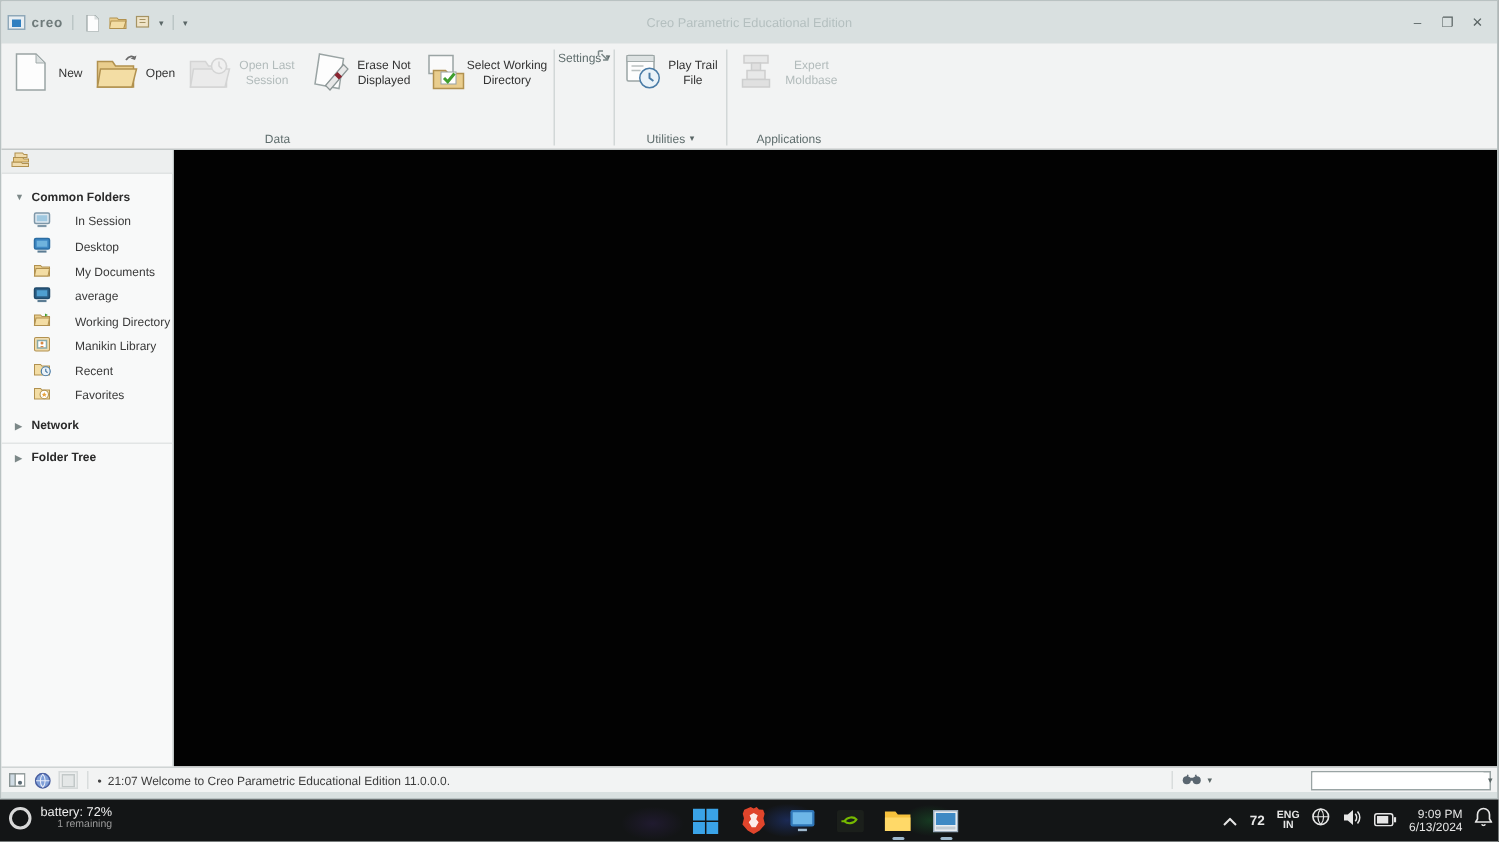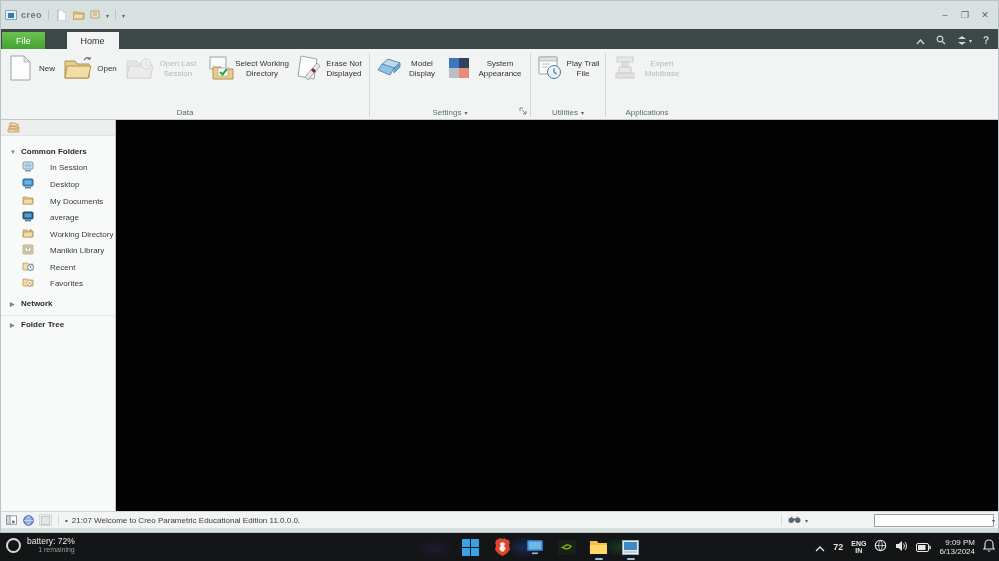--- a/index.html
+++ b/index.html
@@ -135,52 +135,28 @@
       <span class="qat-btn">
         <svg width="11" height="10" viewBox="0 0 11 10">
             <rect x="1" y="1" width="8" height="7" fill="#efe4c8" stroke="#a59363" stroke-width=".8"></rect>
             <path d="M3 3h4M3 5h4" stroke="#a59363" stroke-width=".8"></path>
           </svg>
       </span>
       <span class="drop">▾</span>
       <span class="qat-sep"></span>
       <span class="drop">▾</span>
     </div>
+    <div class="title-center">Creo Parametric Educational Edition</div>
     <div class="winctrl">
       <span class="winbtn">–</span>
       <span class="winbtn">❐</span>
       <span class="winbtn">✕</span>
     </div>
   </div>
 
-  <div class="tabbar">
-    <div class="tab tab-file">File</div>
-    <div class="tab tab-home">Home</div>
-    <div class="tabbar-right">
-      <span>
-        <svg width="9" height="6" viewBox="0 0 9 6">
-            <path d="M1 5l3.5-4L8 5" fill="none" stroke="#cdd5d5" stroke-width="1.4"></path>
-          </svg>
-      </span>
-      <span>
-        <svg width="10" height="10" viewBox="0 0 10 10">
-            <circle cx="4" cy="4" r="2.8" fill="none" stroke="#cdd5d5" stroke-width="1.2"></circle>
-            <path d="M6.2 6.2L9 9" stroke="#cdd5d5" stroke-width="1.3"></path>
-          </svg>
-      </span>
-      <span style="display:flex;align-items:center;gap:2px;">
-        <svg width="10" height="9" viewBox="0 0 10 9">
-            <path d="M5 0l4 3H1z" fill="#cdd5d5"></path>
-            <path d="M5 9L1 6h8z" fill="#cdd5d5"></path>
-          </svg>
-        <span class="drop" style="color:#cdd5d5">▾</span>
-      </span>
-      <span style="font-size:10px;font-weight:bold;">?</span>
-    </div>
-  </div>
 
   <div class="ribbon">
 
     <div class="rgroup">
       <div class="rbuttons">
         <div class="rbtn">
           <span class="ricon">
             <svg width="22" height="26" viewBox="0 0 22 26">
                 <path d="M2 1h13l6 6v18H2z" fill="#fdfdfd" stroke="#9aa4a4"></path>
                 <path d="M15 1l6 6h-6z" fill="#dde2e2" stroke="#9aa4a4" stroke-width=".6"></path>
@@ -202,75 +178,52 @@
         <div class="rbtn disabled">
           <span class="ricon">
             <svg width="28" height="24" viewBox="0 0 28 24">
                 <path d="M1 5h10l2 3h12v14H1z" fill="#d4d7d7" stroke="#aab2b2"></path>
                 <path d="M3 10h24l-3 12H1z" fill="#e1e4e4" stroke="#aab2b2"></path>
                 <circle cx="20" cy="8" r="5" fill="#eceeee" stroke="#aab2b2"></circle>
                 <path d="M20 5v3l2 2" fill="none" stroke="#aab2b2"></path>
               </svg>
           </span>
           <span class="rlabel" style="width:46px">Open Last Session</span>
+        </div>
+        <div class="rbtn">
+          <span class="ricon">
+            <svg width="26" height="26" viewBox="0 0 26 26">
+                <path d="M6 1l16 3-3 20-16-3z" fill="#fdfdfd" stroke="#9aa4a4"></path>
+                <path d="M10 22L22 8l3 3-12 14z" fill="#e8e8e8" stroke="#8a9494" stroke-width=".8"></path>
+                <path d="M17 14l3 3" stroke="#8a2430" stroke-width="3"></path>
+              </svg>
+          </span>
+          <span class="rlabel" style="width:42px">Erase Not Displayed</span>
         </div>
         <div class="rbtn">
           <span class="ricon">
             <svg width="28" height="26" viewBox="0 0 28 26">
                 <rect x="4" y="2" width="16" height="12" fill="#fafafa" stroke="#9aa4a4"></rect>
                 <path d="M8 10h9l1.5 2.5h9v1" fill="none"></path>
                 <path d="M7 12h8l2 2h10v10H7z" fill="#e9cd8d" stroke="#b1914f"></path>
                 <rect x="12" y="13" width="10" height="8" fill="#fff" stroke="#9aa4a4" stroke-width=".7"></rect>
                 <path d="M14 17l2.5 2.5L21 14" fill="none" stroke="#3f9e2f" stroke-width="2"></path>
               </svg>
           </span>
           <span class="rlabel" style="width:54px">Select Working Directory</span>
         </div>
-        <div class="rbtn">
-          <span class="ricon">
-            <svg width="26" height="26" viewBox="0 0 26 26">
-                <path d="M6 1l16 3-3 20-16-3z" fill="#fdfdfd" stroke="#9aa4a4"></path>
-                <path d="M10 22L22 8l3 3-12 14z" fill="#e8e8e8" stroke="#8a9494" stroke-width=".8"></path>
-                <path d="M17 14l3 3" stroke="#8a2430" stroke-width="3"></path>
-              </svg>
-          </span>
-          <span class="rlabel" style="width:42px">Erase Not Displayed</span>
-        </div>
       </div>
       <div class="rfooter">
         <span>Data</span>
       </div>
     </div>
 
     <div class="rsep"></div>
 
     <div class="rgroup">
-      <div class="rbuttons">
-        <div class="rbtn">
-          <span class="ricon">
-            <svg width="26" height="20" viewBox="0 0 26 20">
-                <path d="M6 6l6-5 12 4-6 5z" fill="#bcd9ee" stroke="#5e8fb5"></path>
-                <path d="M2 12l4-6 12 4-4 7z" fill="#8fc3e4" stroke="#5e8fb5"></path>
-                <path d="M18 10l6-5v4l-6 6z" fill="#6aa7cf" stroke="#5e8fb5"></path>
-              </svg>
-          </span>
-          <span class="rlabel" style="width:36px">Model Display</span>
-        </div>
-        <div class="rbtn">
-          <span class="ricon">
-            <svg width="22" height="22" viewBox="0 0 22 22">
-                <rect x="1" y="1" width="10" height="10" fill="#3c76c2"></rect>
-                <rect x="11" y="1" width="10" height="10" fill="#31405f"></rect>
-                <rect x="1" y="11" width="10" height="10" fill="#b9bfc4"></rect>
-                <rect x="11" y="11" width="10" height="10" fill="#e98a7f"></rect>
-              </svg>
-          </span>
-          <span class="rlabel" style="width:52px">System Appearance</span>
-        </div>
-      </div>
       <div class="rfooter">
         <span>Settings</span>
           <span class="drop">▾</span>
         <span class="launcher">
           <svg width="8" height="8" viewBox="0 0 8 8">
               <path d="M1 1h3M1 1v3" stroke="#7c8888" fill="none"></path>
               <path d="M3 3l4 4M7 4v3h-3" stroke="#7c8888" fill="none"></path>
             </svg>
         </span>
       </div>

